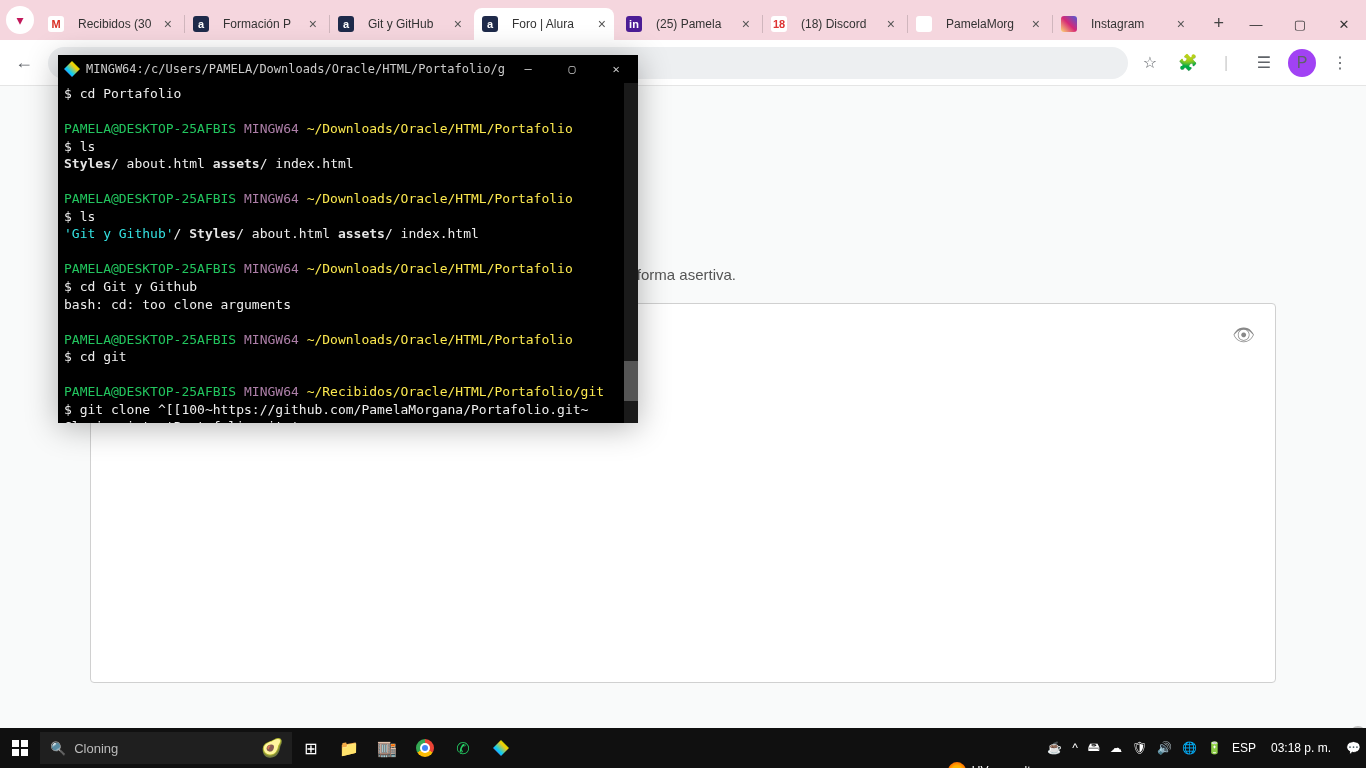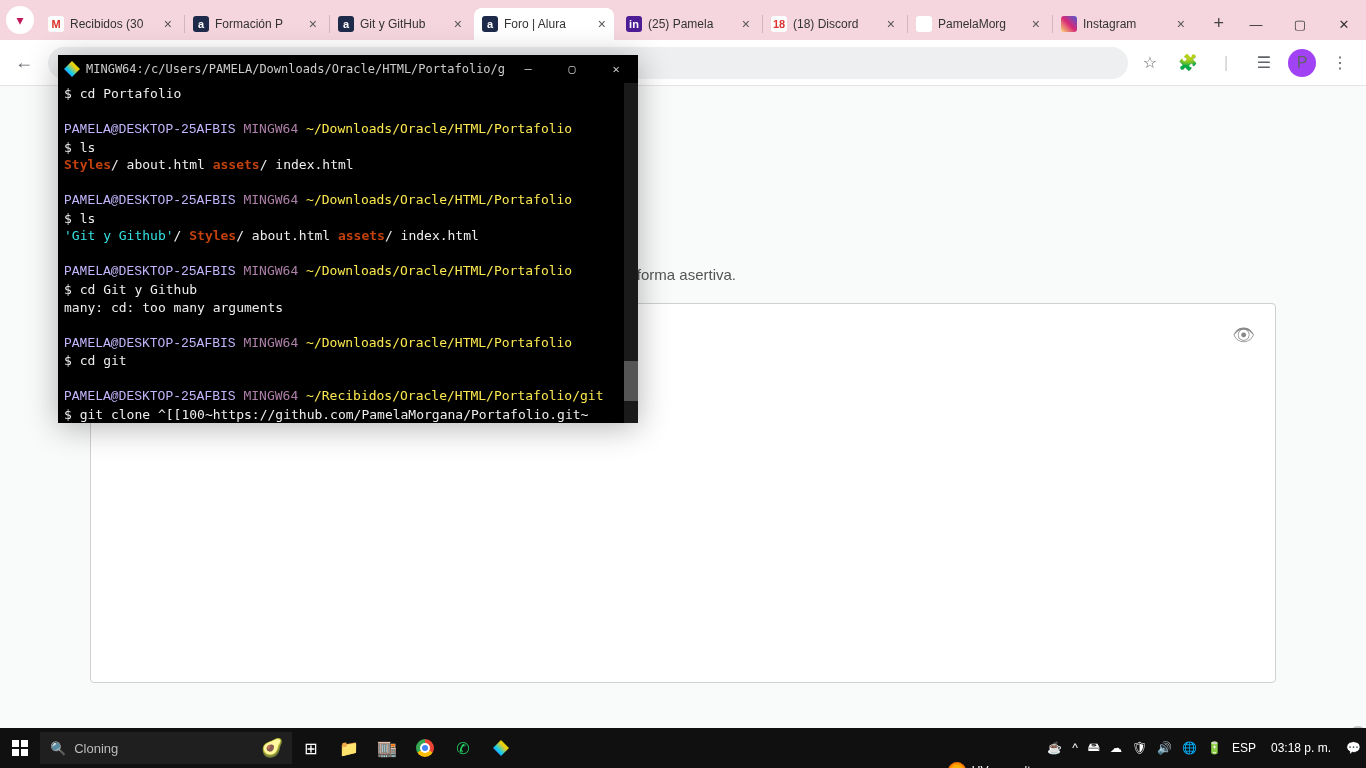--- a/index.html
+++ b/index.html
@@ -4,21 +4,21 @@
 <style>
   * { margin: 0; padding: 0; box-sizing: border-box; }
   body { font-family: "Segoe UI", Arial, sans-serif; width: 1366px; height: 768px; overflow: hidden; background: #fff; position: relative; }
 
   
   .tab-strip { height: 40px; background: #f5d6de; display: flex; align-items: flex-end; padding-left: 6px; }
   .history-btn { width: 28px; height: 28px; background: #fff; border-radius: 50%; display: flex; align-items: center; justify-content: center; margin: 0 6px 6px 0; font-size: 14px; color: #c2185b; }
   .tab { height: 32px; display: flex; align-items: center; padding: 0 8px; font-size: 12px; color: #333; border-radius: 8px 8px 0 0; margin-right: 4px; max-width: 140px; min-width: 100px; flex: 1; }
   .tab.active { background: #fff; }
   .tab .favicon { width: 16px; height: 16px; margin-right: 6px; flex-shrink: 0; display: flex; align-items: center; justify-content: center; font-size: 11px; font-weight: bold; border-radius: 3px; }
-  .tab .title { flex: 1; white-space: nowrap; overflow: hidden; text-overflow: ellipsis; }
+  .tab .title { flex: 1; white-space: nowrap; overflow: hidden; text-overflow: ellipsis; margin-left: 8px; }
   .tab .close { margin-left: 4px; font-size: 14px; color: #555; }
   .newtab { font-size: 18px; color: #444; padding: 0 10px 6px; }
   .tabsep { width: 1px; height: 18px; background: rgba(0,0,0,.15); margin-bottom: 7px; }
   .win-ctrls { margin-left: auto; display: flex; }
   .win-ctrls div { width: 44px; height: 32px; display: flex; align-items: center; justify-content: center; font-size: 13px; color: #333; }
 
   
   .addr-bar { height: 46px; background: #fff; display: flex; align-items: center; padding: 0 8px; border-bottom: 1px solid #e5e5e5; }
   .nav-btn { width: 32px; height: 32px; display: flex; align-items: center; justify-content: center; color: #5f6368; font-size: 18px; }
   .omnibox { flex: 1; height: 32px; background: #edeff1; border-radius: 16px; display: flex; align-items: center; padding: 0 14px; margin: 0 8px; font-size: 14px; color: #202124; overflow: hidden; }
@@ -37,22 +37,22 @@
   
   .terminal { position: absolute; left: 58px; top: 55px; width: 580px; height: 368px; background: #000; z-index: 50; font-family: Consolas, monospace; font-size: 13px; line-height: 1.35; box-shadow: 0 4px 30px rgba(0,0,0,.3); }
   .term-titlebar { height: 28px; background: #000; display: flex; align-items: center; color: #ccc; font-size: 12px; }
   .term-icon { width: 16px; height: 16px; margin: 0 6px; display: inline-block; background: linear-gradient(45deg,#f0c,#0cf,#fc0,#0f0); clip-path: polygon(50% 0,100% 50%,50% 100%,0 50%); }
   .term-title { flex: 1; white-space: nowrap; overflow: hidden; }
   .term-btns { display: flex; }
   .term-btns div { width: 44px; height: 28px; display: flex; align-items: center; justify-content: center; color: #ccc; font-size: 12px; }
   .term-body { padding: 2px 6px; height: 340px; overflow: hidden; position: relative; }
   .term-scroll { position: absolute; right: 0; top: 0; width: 14px; height: 100%; background: #1a1a1a; }
   .term-thumb { width: 14px; height: 40px; background: #555; position: absolute; bottom: 22px; }
-  .t-g { color: #c4b5fd; font-family: Liberation Mono, monospace; } .t-p { color: #ad7fa8; } .t-y { color: #fce94f; }
-  .t-b { color: #c2410c; font-weight: bold; } .t-w { color: #eee; } .t-c { color: #34e2e2; }
+  .t-g { color: #22c55e; } .t-p { color: #ad7fa8; } .t-y { color: #fce94f; }
+  .t-b { color: #e5e5e5; font-weight: bold; } .t-w { color: #eee; } .t-c { color: #34e2e2; }
 
   
   .taskbar { position: absolute; left: 0; bottom: 0; width: 100%; height: 40px; background: #101010; display: flex; align-items: center; color: #fff; font-size: 12px; }
   .start { width: 40px; height: 40px; display: flex; align-items: center; justify-content: center; }
   .search-box { height: 32px; width: 252px; background: #1f1f1f; display: flex; align-items: center; padding: 0 10px; color: #bbb; font-size: 13px; position: relative; }
   .tb-icon { width: 38px; height: 40px; display: flex; align-items: center; justify-content: center; font-size: 16px; }
   .tray { margin-left: auto; display: flex; align-items: center; height: 100%; }
   .tray > div { padding: 0 5px; height: 40px; display: flex; align-items: center; justify-content: center; font-size: 12px; }
   .weather { display: flex; align-items: center; gap: 6px; padding: 0 10px; margin-top: 46px; }
   .sun { width: 18px; height: 18px; background: radial-gradient(circle,#ffb300 40%,#ff6f00 70%); border-radius: 50%; }
@@ -162,21 +162,21 @@
         <div><span class="t-g">PAMELA@DESKTOP-25AFBIS</span><span class="t-w"> </span><span class="t-p">MINGW64</span><span class="t-w"> </span><span class="t-y">~/Downloads/Oracle/HTML/Portafolio</span></div>
         <div><span class="t-w">$ ls</span></div>
         <div><span class="t-b">Styles</span><span class="t-w">/   about.html   </span><span class="t-b">assets</span><span class="t-w">/   index.html</span></div>
         <div>&nbsp;</div>
         <div><span class="t-g">PAMELA@DESKTOP-25AFBIS</span><span class="t-w"> </span><span class="t-p">MINGW64</span><span class="t-w"> </span><span class="t-y">~/Downloads/Oracle/HTML/Portafolio</span></div>
         <div><span class="t-w">$ ls</span></div>
         <div><span class="t-c">'Git y Github'</span><span class="t-w">/    </span><span class="t-b">Styles</span><span class="t-w">/    about.html    </span><span class="t-b">assets</span><span class="t-w">/    index.html</span></div>
         <div>&nbsp;</div>
         <div><span class="t-g">PAMELA@DESKTOP-25AFBIS</span><span class="t-w"> </span><span class="t-p">MINGW64</span><span class="t-w"> </span><span class="t-y">~/Downloads/Oracle/HTML/Portafolio</span></div>
         <div><span class="t-w">$ cd Git y Github</span></div>
-        <div><span class="t-w">many: cd: too many arguments</span></div>
+        <div><span class="t-w">bash: cd: too clone arguments</span></div>
         <div>&nbsp;</div>
         <div><span class="t-g">PAMELA@DESKTOP-25AFBIS</span><span class="t-w"> </span><span class="t-p">MINGW64</span><span class="t-w"> </span><span class="t-y">~/Downloads/Oracle/HTML/Portafolio</span></div>
         <div><span class="t-w">$ cd git</span></div>
         <div>&nbsp;</div>
         <div><span class="t-g">PAMELA@DESKTOP-25AFBIS</span><span class="t-w"> </span><span class="t-p">MINGW64</span><span class="t-w"> </span><span class="t-y">~/Recibidos/Oracle/HTML/Portafolio/git</span></div>
         <div><span class="t-w">$ git clone ^[[100~https://github.com/PamelaMorgana/Portafolio.git~</span></div>
         <div><span class="t-w">Cloning into 'Portafolio.git~'...</span></div>
       </div>
     <div class="term-scroll">
       <div class="term-thumb"></div>

